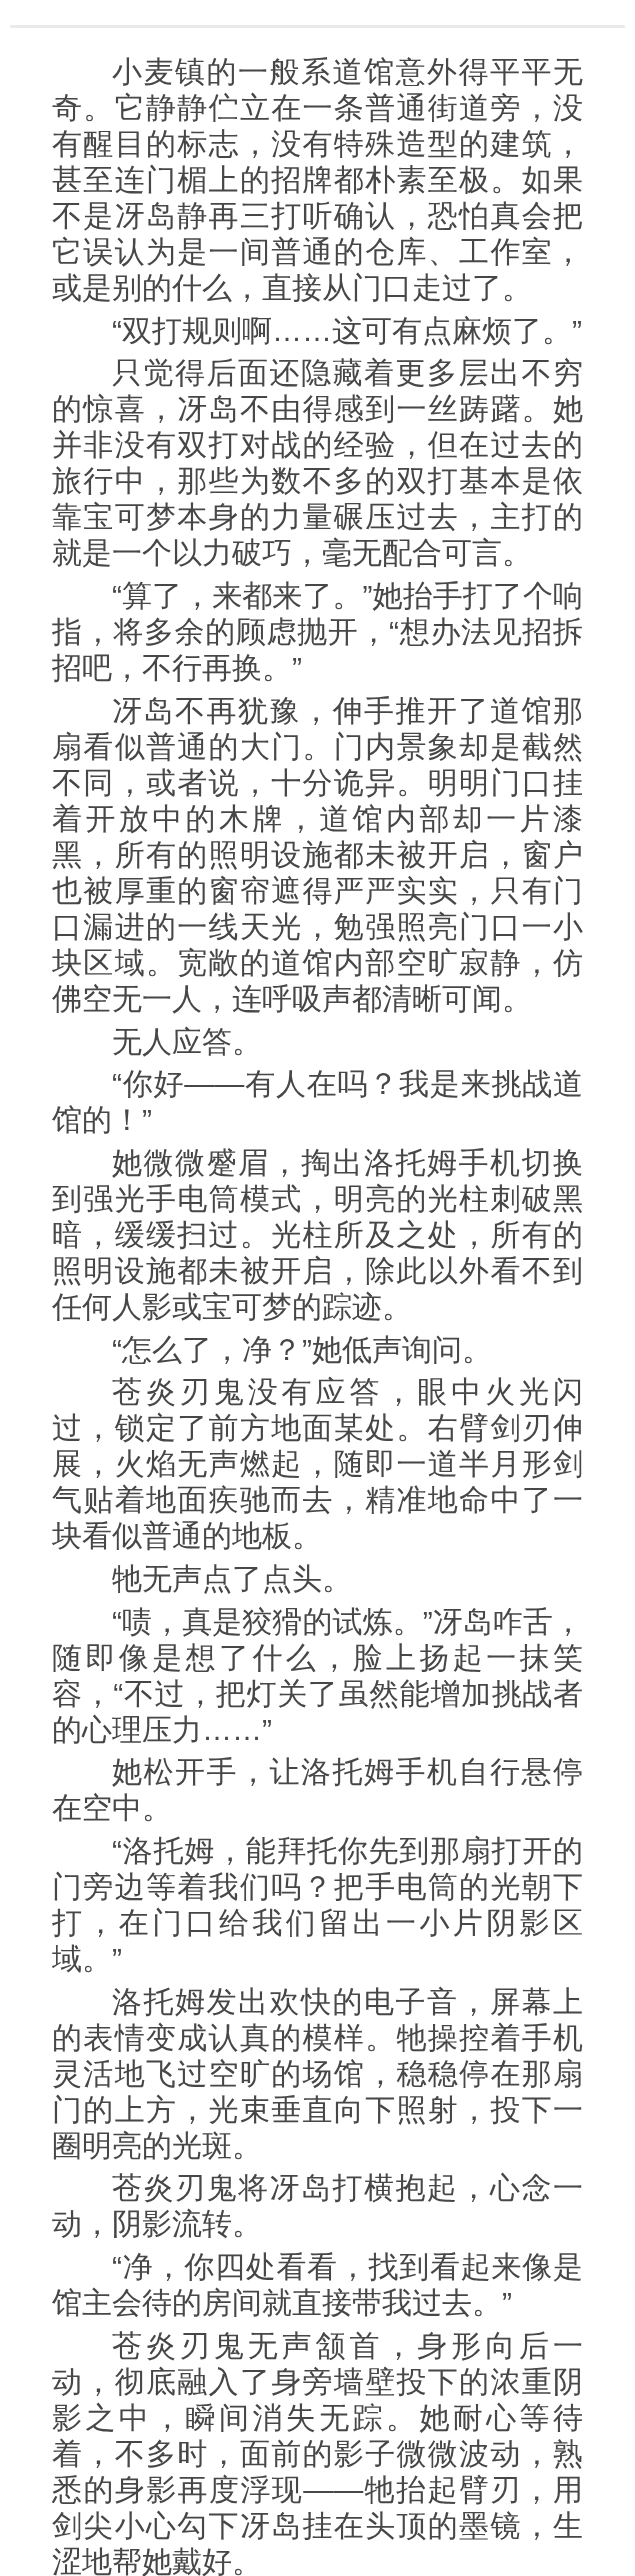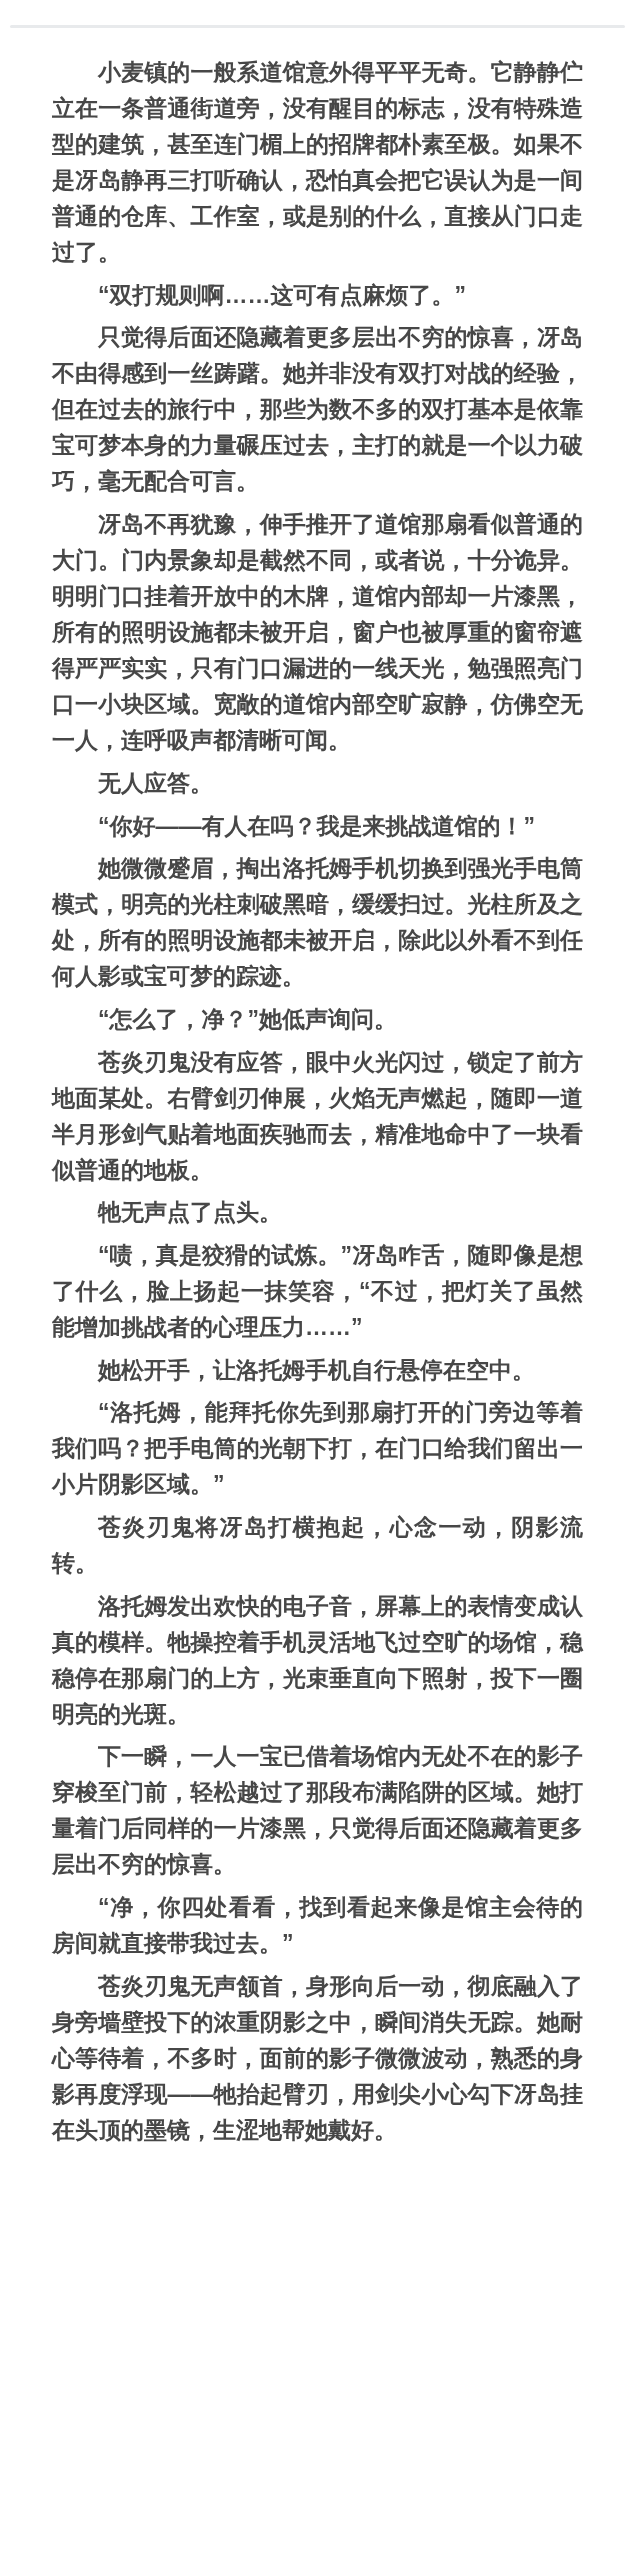--- a/index.html
+++ b/index.html
@@ -27,49 +27,48 @@
     height:3.1px;
     background:var(--divider-color);
     margin:25px 10.3px 0 10.3px;
     border:none;
     border-radius:1.5px;
   }
   .article-body{
     padding:26px 52px 71px 52px;
   }
   .para{
-    font-size:23px;
+    font-size:30px;
     line-height:36px;
     color:var(--text-color);
     margin:0 0 6.7px 0;
     text-indent:2em;
     text-align:justify;
     word-break:break-all;
-    font-weight:bold;
   }
 </style>
 </head>
 <body>
 
 <main>
   <div class="title-divider"></div>
   <div class="article-body">
       <p class="para">小麦镇的一般系道馆意外得平平无奇。它静静伫立在一条普通街道旁，没有醒目的标志，没有特殊造型的建筑，甚至连门楣上的招牌都朴素至极。如果不是冴岛静再三打听确认，恐怕真会把它误认为是一间普通的仓库、工作室，或是别的什么，直接从门口走过了。</p>
       <p class="para">“双打规则啊……这可有点麻烦了。”</p>
       <p class="para">只觉得后面还隐藏着更多层出不穷的惊喜，冴岛不由得感到一丝踌躇。她并非没有双打对战的经验，但在过去的旅行中，那些为数不多的双打基本是依靠宝可梦本身的力量碾压过去，主打的就是一个以力破巧，毫无配合可言。</p>
+      <p class="para">“算了，来都来了。”她抬手打了个响指，将多余的顾虑抛开，“想办法见招拆招吧，不行再换。”</p>
       <p class="para">冴岛不再犹豫，伸手推开了道馆那扇看似普通的大门。门内景象却是截然不同，或者说，十分诡异。明明门口挂着开放中的木牌，道馆内部却一片漆黑，所有的照明设施都未被开启，窗户也被厚重的窗帘遮得严严实实，只有门口漏进的一线天光，勉强照亮门口一小块区域。宽敞的道馆内部空旷寂静，仿佛空无一人，连呼吸声都清晰可闻。</p>
       <p class="para">无人应答。</p>
       <p class="para">“你好——有人在吗？我是来挑战道馆的！”</p>
       <p class="para">她微微蹙眉，掏出洛托姆手机切换到强光手电筒模式，明亮的光柱刺破黑暗，缓缓扫过。光柱所及之处，所有的照明设施都未被开启，除此以外看不到任何人影或宝可梦的踪迹。</p>
       <p class="para">“怎么了，净？”她低声询问。</p>
       <p class="para">苍炎刃鬼没有应答，眼中火光闪过，锁定了前方地面某处。右臂剑刃伸展，火焰无声燃起，随即一道半月形剑气贴着地面疾驰而去，精准地命中了一块看似普通的地板。</p>
       <p class="para">牠无声点了点头。</p>
       <p class="para">“啧，真是狡猾的试炼。”冴岛咋舌，随即像是想了什么，脸上扬起一抹笑容，“不过，把灯关了虽然能增加挑战者的心理压力……”</p>
       <p class="para">她松开手，让洛托姆手机自行悬停在空中。</p>
       <p class="para">“洛托姆，能拜托你先到那扇打开的门旁边等着我们吗？把手电筒的光朝下打，在门口给我们留出一小片阴影区域。”</p>
+      <p class="para">洛托姆发出欢快的电子音，屏幕上的表情变成认真的模样。牠操控着手机灵活地飞过空旷的场馆，稳稳停在那扇门的上方，光束垂直向下照射，投下一圈明亮的光斑。</p>
       <p class="para">苍炎刃鬼将冴岛打横抱起，心念一动，阴影流转。</p>
-      <p class="para">洛托姆发出欢快的电子音，屏幕上的表情变成认真的模样。牠操控着手机灵活地飞过空旷的场馆，稳稳停在那扇门的上方，光束垂直向下照射，投下一圈明亮的光斑。</p>
-      <p class="para">下一瞬，一人一宝已借着场馆内无处不在的影子穿梭至门前，轻松越过了那段布满陷阱的区域。她打量着门后同样的一片漆黑，只觉得后面还隐藏着更多层出不穷的惊喜。</p>
       <p class="para">“净，你四处看看，找到看起来像是馆主会待的房间就直接带我过去。”</p>
       <p class="para">苍炎刃鬼无声颔首，身形向后一动，彻底融入了身旁墙壁投下的浓重阴影之中，瞬间消失无踪。她耐心等待着，不多时，面前的影子微微波动，熟悉的身影再度浮现——牠抬起臂刃，用剑尖小心勾下冴岛挂在头顶的墨镜，生涩地帮她戴好。</p>
     </div>
 </main>
 
 
 </body></html>

